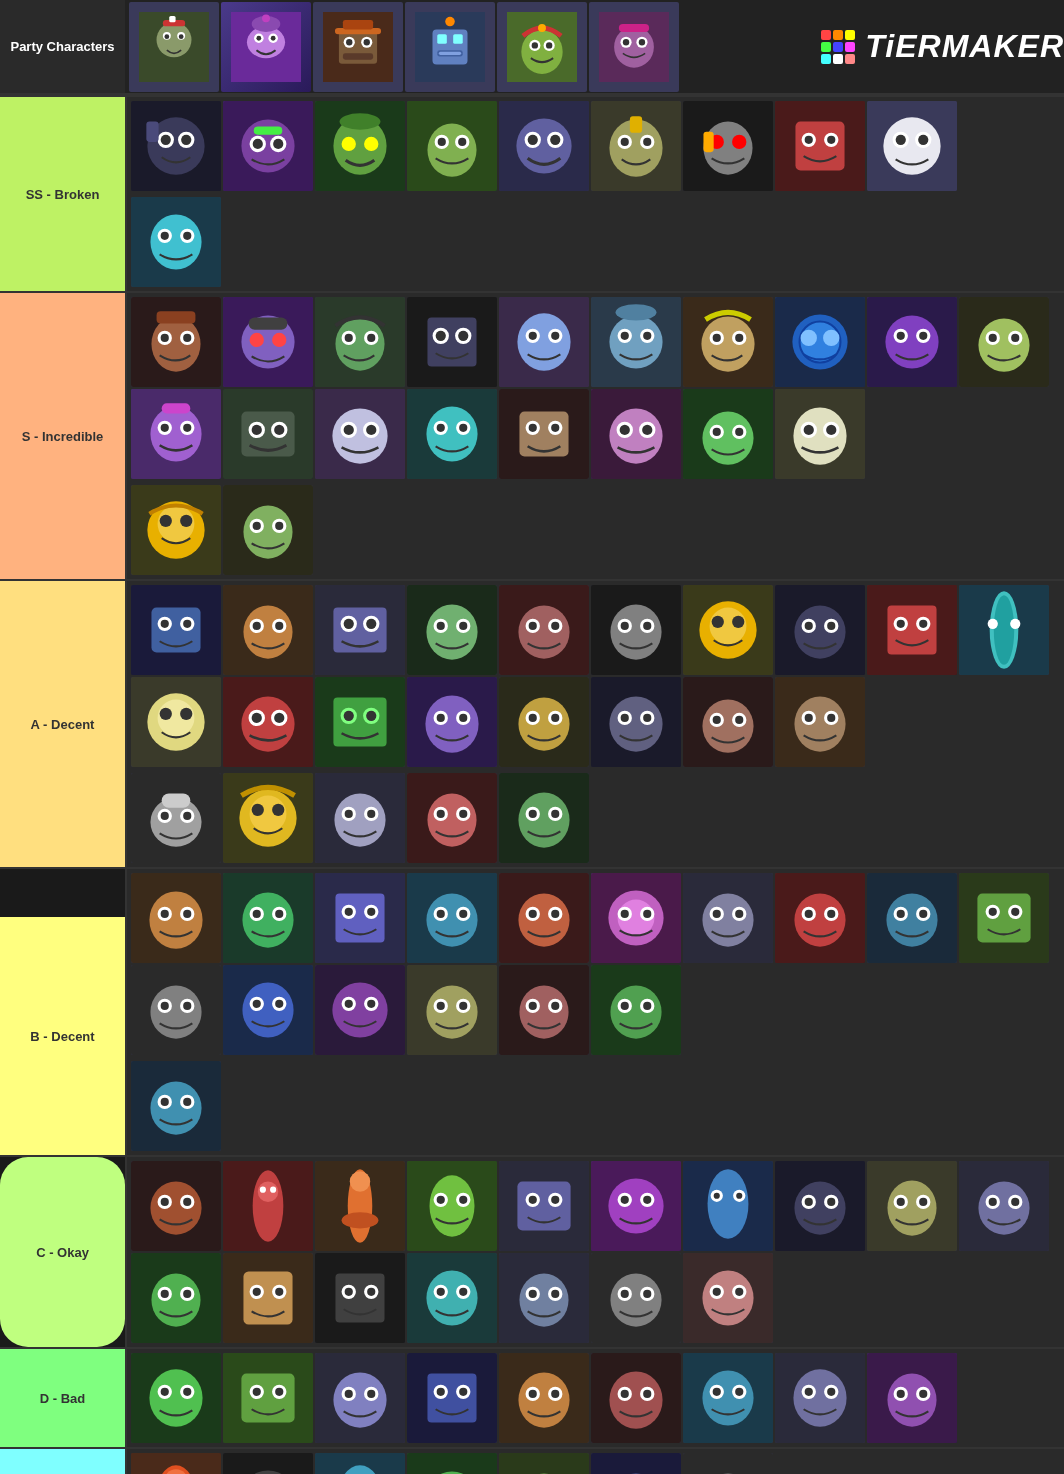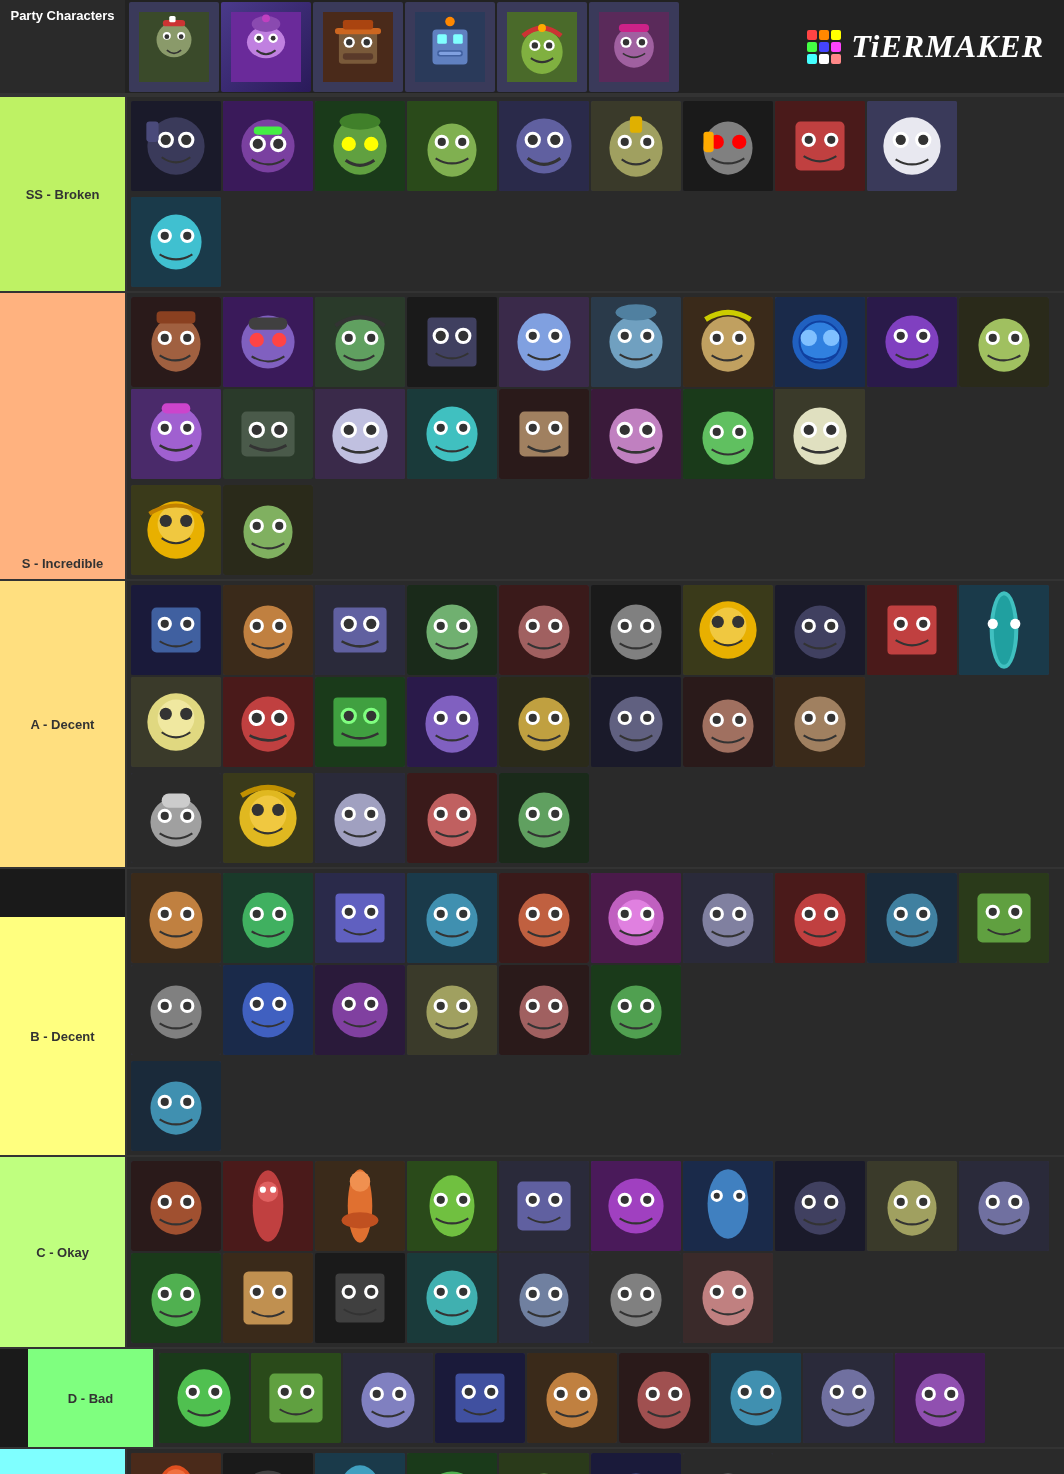--- a/index.html
+++ b/index.html
@@ -19,20 +19,21 @@
       align-items: center;
       background: #222;
       border-bottom: 2px solid #333;
       height: 95px;
     }
 
     .header-label {
       width: 125px;
       min-width: 125px;
       display: flex;
+      align-items: center;
       justify-content: center;
       padding: 8px;
       font-size: 13px;
       font-weight: bold;
       color: #fff;
       text-align: center;
       height: 100%;
     }
 
     .header-images {
@@ -85,23 +86,21 @@
       align-items: center;
       justify-content: center;
       position: relative;
     }
 
     
     .tiermaker-logo {
       margin-left: auto;
       display: flex;
       align-items: center;
-      padding-right: 20px;
       gap: 10px;
-      font-family: Liberation Serif, serif;
     }
 
     .tm-grid {
       display: grid;
       grid-template-columns: repeat(3, 10px);
       grid-template-rows: repeat(3, 10px);
       gap: 2px;
     }
 
     .tm-dot {
@@ -113,25 +112,25 @@
     .tm-text {
       font-size: 32px;
       font-weight: 900;
       color: #fff;
       letter-spacing: 1px;
       font-style: italic;
     }
 
     
     .tier-ss { background: #bef264; }
-    .tier-s  { background: #ffb27f; align-items: flex-end; }
+    .tier-s  { background: #ffb27f; }
     .tier-a  { background: #ffdf7f; }
     .tier-b  { background: #ffff7f; margin-top: 48px; }
-    .tier-c  { background: #bfff7f; }
-    .tier-d  { background: #7fff7f; margin-left: 28px; }
+    .tier-c  { background: #bfff7f; border-radius: 28px; }
+    .tier-d  { background: #7fff7f; }
     .tier-f  { background: #7fffff; }
     .tier-party { background: #2a2a2a; }
 
     
     .char-cell.purple-bg { background: linear-gradient(135deg, #4a3a8a, #2a1a5a); }
     .char-cell.blue-bg { background: linear-gradient(135deg, #2a4a8a, #1a2a5a); }
     .char-cell.dark-bg { background: linear-gradient(135deg, #2a2a3a, #1a1a2a); }
     .char-cell.green-bg { background: linear-gradient(135deg, #2a5a3a, #1a3a2a); }
     .char-cell.red-bg { background: linear-gradient(135deg, #5a2a2a, #3a1a1a); }
 

